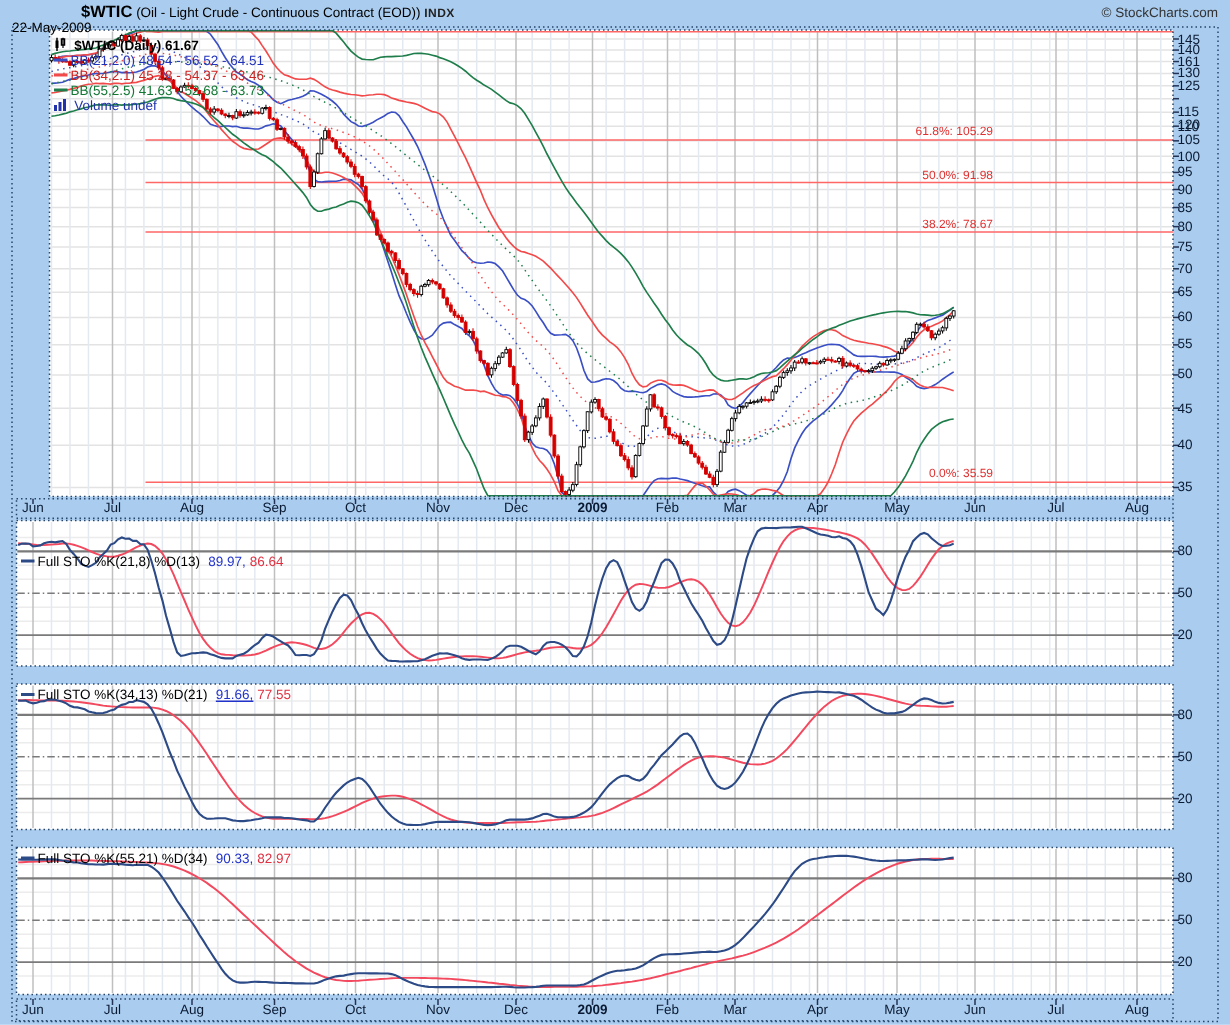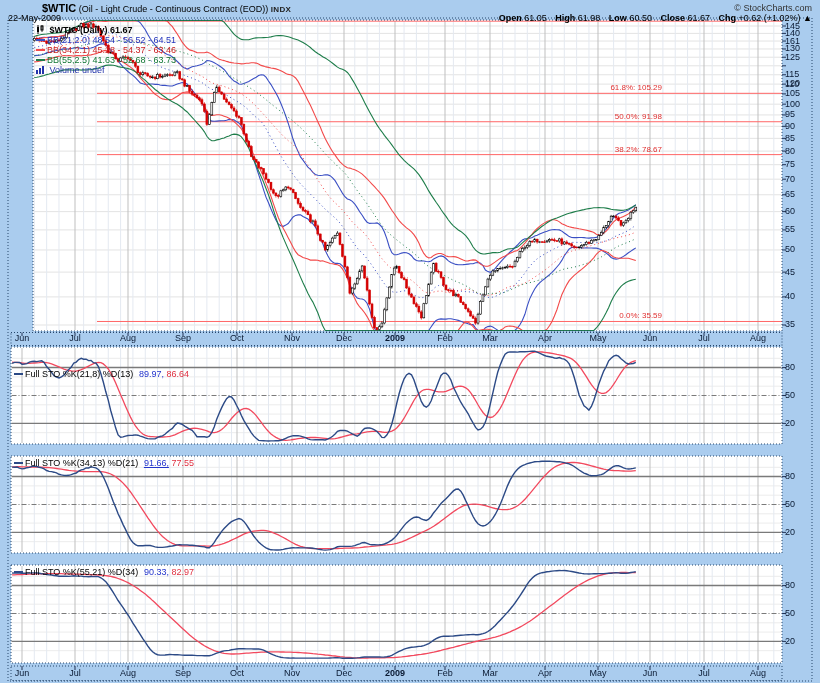--- a/index.html
+++ b/index.html
@@ -1,20 +1,20 @@
 <!DOCTYPE html>
 <html><head>
 <meta charset="utf-8">
 <style>
   html,body{margin:0;padding:0;}
   .page{position:relative;width:820px;height:683px;background:#aaccee;
         font-family:"Liberation Sans",sans-serif;overflow:hidden;}
   #plot{position:absolute;left:0;top:0;z-index:1;}
   .ovl{position:absolute;z-index:2;}
-  .hdr-title{left:8px;top:2px;font-size:9px;color:#000;white-space:nowrap;padding-left:34px;}
+  .hdr-title{left:20px;top:2px;font-size:9px;color:#000;white-space:nowrap;padding-left:34px;}
   .hdr-title .sym{font-weight:bold;font-size:11px;}
   .hdr-title .exch{font-size:8px;font-weight:bold;color:#222;letter-spacing:.3px;}
   .hdr-copy{right:8px;top:3px;font-size:9px;color:#333;}
   .hdr-date{left:8px;top:13px;font-size:9px;color:#000;}
   .hdr-quote{right:8px;top:13px;font-size:9px;color:#000;white-space:nowrap;}
   .hdr-quote b{margin-left:6px;}
   .legend{left:36px;top:25px;font-size:9px;line-height:10px;white-space:nowrap;}
   .lg-row{height:10px;}
   .lg-strong{font-weight:bold;color:#000;}
   .swatch{display:inline-block;width:9px;height:2px;vertical-align:2px;margin-right:2px;}
@@ -929,28 +929,20 @@
       <line x1="758" y1="666" x2="758" y2="670" stroke="#223355" stroke-width="1"></line>
     </svg>
 
   <div class="ovl hdr-title">
     <span class="sym">$WTIC</span>
     <span>(Oil - Light Crude - Continuous Contract (EOD))</span>
     <span class="exch">INDX</span>
   </div>
   <div class="ovl hdr-copy">© StockCharts.com</div>
   <div class="ovl hdr-date">22-May-2009</div>
-  <div class="ovl hdr-quote">
-    <b>Open</b> <span>61.05</span>
-    <b>High</b> <span>61.98</span>
-    <b>Low</b> <span>60.50</span>
-    <b>Close</b> <span>61.67</span>
-    <b>Chg</b> <span>+0.62 (+1.02%)</span>
-    <span>▲</span>
-  </div>
 
   <div class="ovl legend">
     <div class="lg-row">
       <span class="lg-icon"><svg width="9" height="9">
             <rect x="1" y="2" width="2" height="5" fill="#000"></rect>
             <line x1="2" y1="0" x2="2" y2="9" stroke="#000" stroke-width="1"></line>
             <rect x="5" y="1" width="2" height="4" fill="#fff" stroke="#000" stroke-width="1"></rect>
             <line x1="6" y1="0" x2="6" y2="7" stroke="#000" stroke-width="0.8"></line>
           </svg></span>
       <span class="lg-strong">$WTIC (Daily) 61.67</span>

